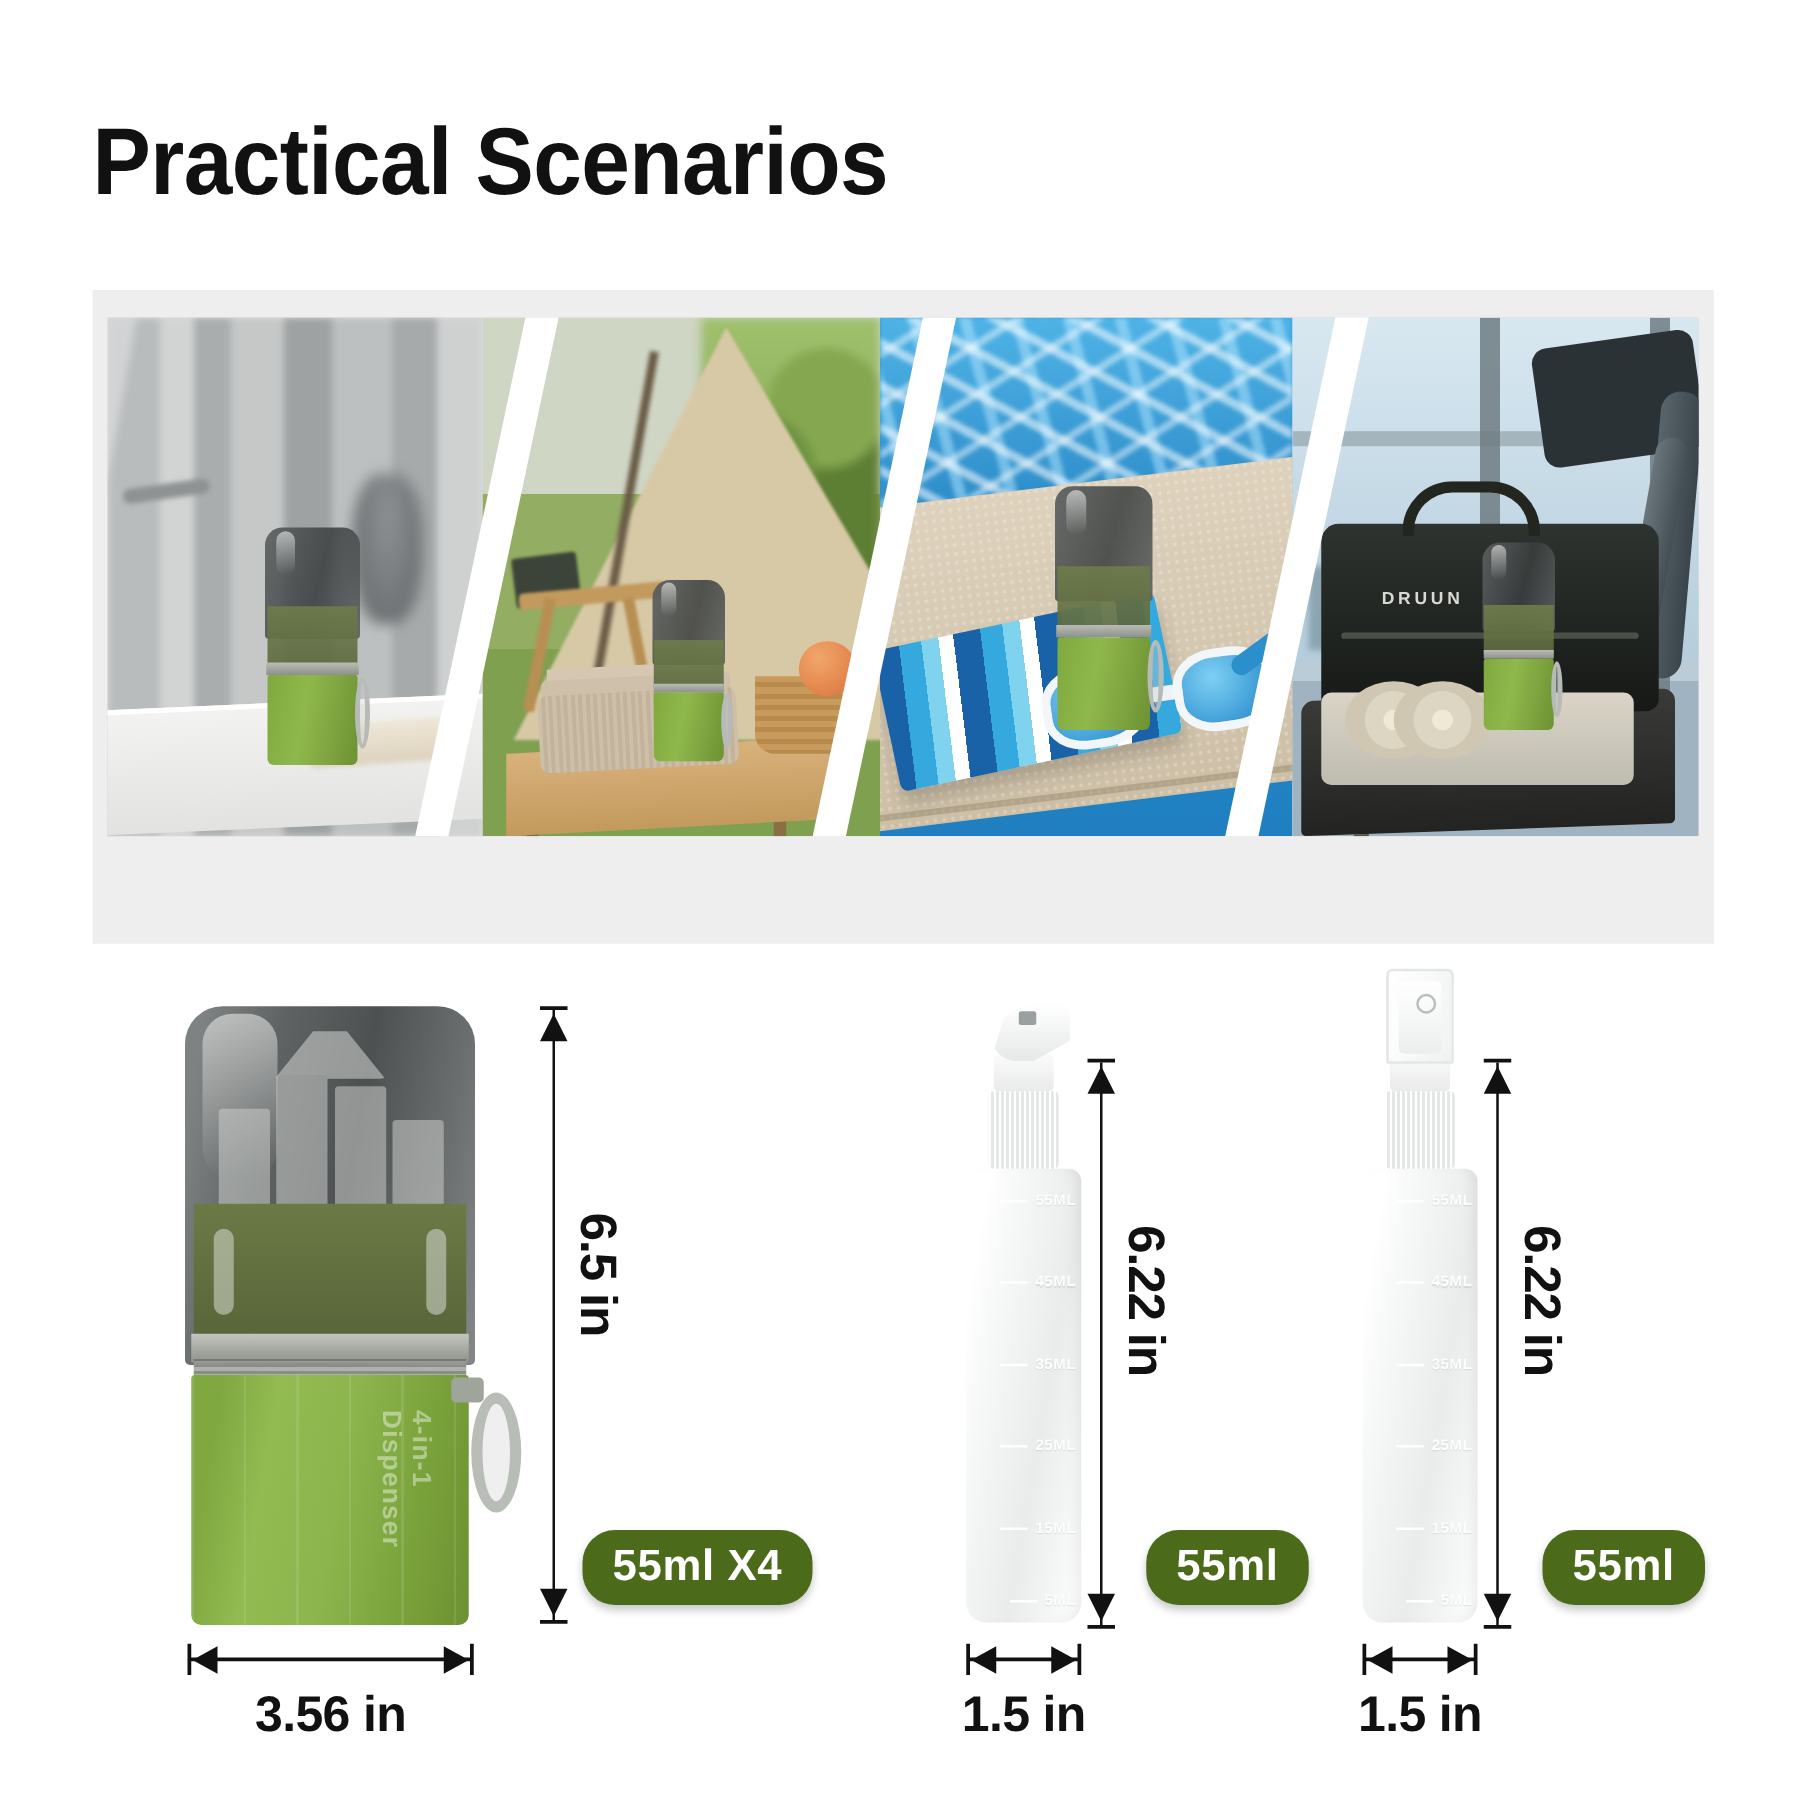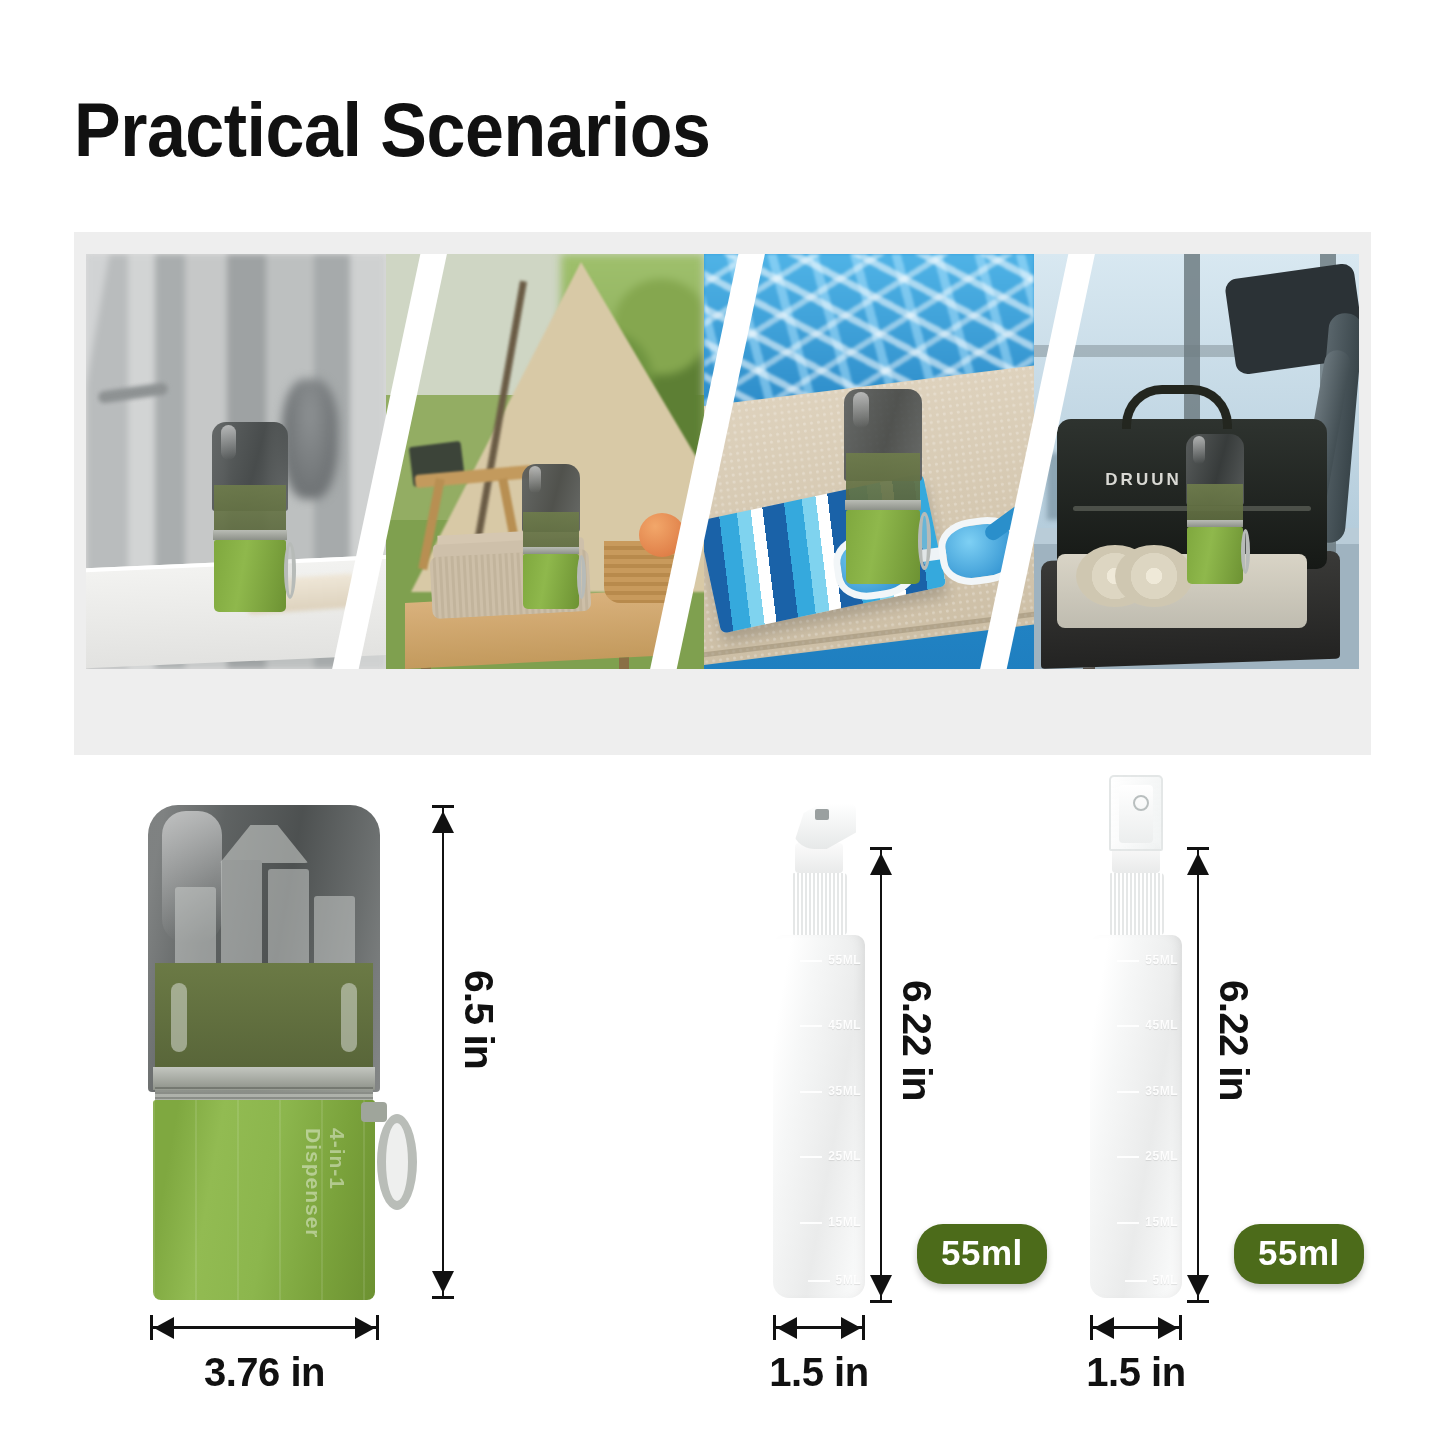--- a/index.html
+++ b/index.html
@@ -230,21 +230,21 @@
     position:absolute; left:7%; bottom:24%; width:270px; height:150px;
     background:linear-gradient(180deg,#2b2f2c,#15period1815);
     background:linear-gradient(180deg,#2e332f,#161916);
     border-radius:14px 14px 10px 10px;
   }
   .duffel .handle{
     position:absolute; left:24%; top:-34px; width:110px; height:44px;
     border:9px solid #23261f; border-bottom:none; border-radius:40px 40px 0 0;
   }
   .duffel .brand{
-    position:absolute; left:18%; top:34%; color:#d9d9d4; font-size:17px;
+    position:absolute; left:18%; top:34%; color:#d9d9d4; font-size:14px;
     font-weight:700; letter-spacing:3px; font-family:"Liberation Sans", sans-serif;
   }
   .duffel .zip{
     position:absolute; left:6%; top:58%; width:88%; height:5px; background:#4c5049; border-radius:3px;
   }
   .gym-towels{
     position:absolute; left:7%; bottom:10%; width:250px; height:74px;
     background:linear-gradient(180deg,#d9d4c6,#bfbcb0); border-radius:8px;
   }
   .gym-roll{
@@ -626,22 +626,23 @@
     <div class="vdim" style="left:442px; top:28px; height:488px;">
       <div class="varrow-up"></div>
         <div class="varrow-dn"></div>
     </div>
     <div class="vlabel" style="left:455px; top:190px;">6.5 in</div>
 
     <div class="hdim" style="left:152px; top:546px; width:225px;">
       <div class="harrow-l"></div>
         <div class="harrow-r"></div>
     </div>
-    <div class="hlabel" style="left:152px; top:570px; width:225px;">3.76 in</div>
-
+    <div class="hlabel" style="left:152px; top:570px; width:225px;">3.56 in</div>
+
+    <div class="badge" style="left:466px; top:444px;">55ml X4</div>
 
     <div class="wbottle" style="left:773px; top:155px; height:363px;">
       <div class="w-body"></div>
       <div class="grads">
         <div class="grad" style="top:5%;">55ML</div>
         <div class="grad" style="top:23%;">45ML</div>
         <div class="grad" style="top:41%;">35ML</div>
         <div class="grad" style="top:59%;">25ML</div>
         <div class="grad" style="top:77%;">15ML</div>
         <div class="grad" style="top:93%;">5ML</div>

